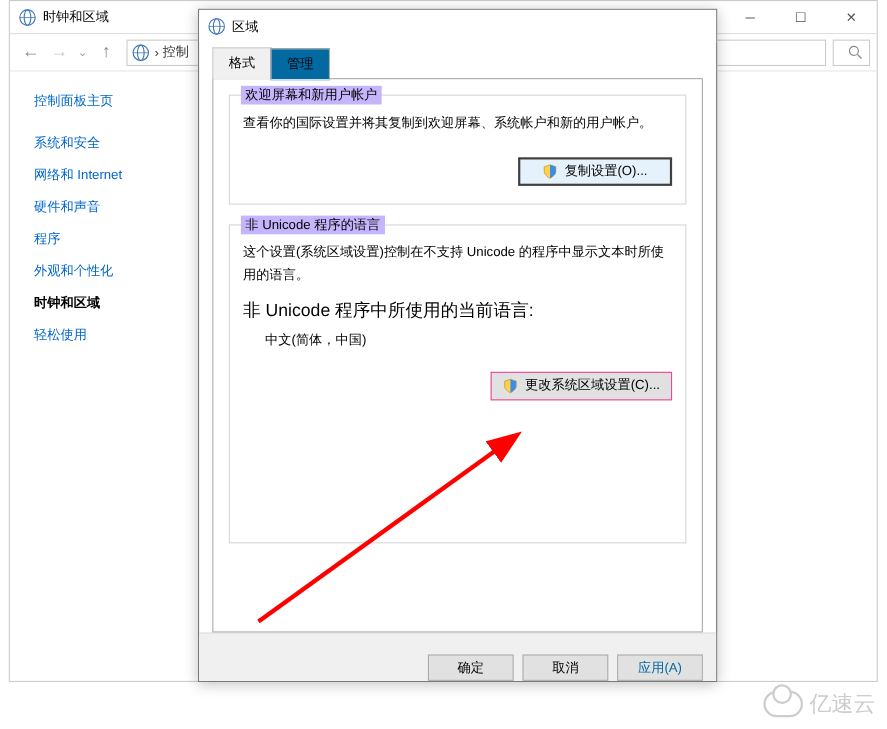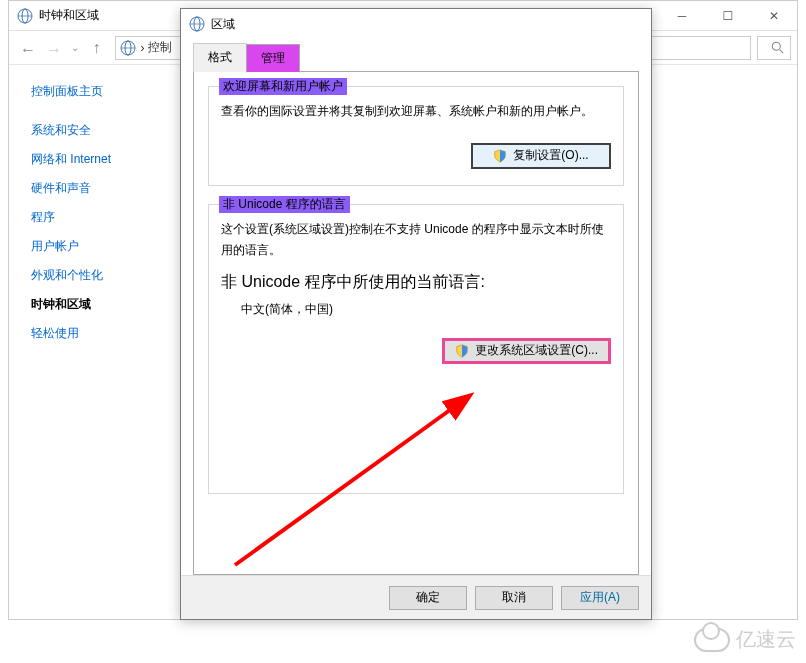--- a/index.html
+++ b/index.html
@@ -127,21 +127,21 @@
     .tab {
       padding: 5px 14px;
       font-size: 12px;
       border: 1px solid #ccc;
       border-bottom: none;
       background: #f0f0f0;
       cursor: pointer;
       margin-right: -1px;
     }
     .tab.active {
-      background: #d946ef;
+      background: #0369a1;
       border-color: #aaa;
       border-bottom: 1px solid #fff;
       position: relative;
       top: 1px;
       text-align: center;
     }
     .tab-panel {
       border: 1px solid #aaa;
       border-top: 1px solid #aaa;
       padding: 14px 14px 10px 14px;
@@ -151,39 +151,39 @@
     }
     .groupbox {
       border: 1px solid #d6d6d6;
       padding: 14px 12px 16px 12px;
       margin-bottom: 18px;
       position: relative;
     }
     .groupbox .legend {
       position: absolute;
       top: -9px; left: 10px;
-      background: #8b5cf6;
+      background: #c4b5fd;
       padding: 0 4px;
       font-size: 12px;
     }
     .group-text {
       font-size: 12px;
       line-height: 1.8;
       margin-bottom: 8px;
       color: #000;
     }
     .btn-row {
       display: flex;
       justify-content: flex-end;
       margin-top: 20px;
     }
     .win-btn {
       min-width: 140px;
       height: 26px;
-      border: 3px solid #ec4899;
+      border: 1px solid #ec4899;
       background: #e1e1e1;
       font-size: 12px;
       display: inline-flex;
       align-items: center;
       justify-content: center;
       cursor: pointer;
       padding: 0 10px;
     }
     .win-btn.highlight {
       border: 2px solid #404040;
@@ -192,21 +192,21 @@
     .shield {
       width: 14px; height: 14px; margin-right: 6px;
     }
     .locale-label { font-size: 16px; margin: 10px 0 8px 0; }
     .locale-value { font-size: 12px; margin-left: 20px; margin-bottom: 20px; }
     .dlg-footer {
       height: 44px;
       background: #f0f0f0;
       border-top: 1px solid #ddd;
       display: flex;
-      align-items: center;
+      align-items: flex-end;
       justify-content: flex-end;
       padding-right: 12px;
       gap: 8px;
     }
     .footer-btn {
       width: 78px; height: 24px;
       border: 1px solid #adadad;
       background: #e1e1e1;
       font-size: 12px;
       cursor: pointer;
@@ -290,21 +290,20 @@
       </svg>
     </div>
   </div>
   <div class="cp-body">
     <div class="cp-sidebar">
       <div class="cp-home">控制面板主页</div>
       <div class="cp-link">系统和安全</div>
       <div class="cp-link">网络和 Internet</div>
       <div class="cp-link">硬件和声音</div>
       <div class="cp-link">程序</div>
-      <div class="cp-link">用户帐户</div>
       <div class="cp-link">外观和个性化</div>
       <div class="cp-link active">时钟和区域</div>
       <div class="cp-link">轻松使用</div>
     </div>
   </div>
 </div>
 
 <div class="dialog">
   <div class="dlg-titlebar">
     <svg class="globe globe-svg" viewBox="0 0 16 16">

